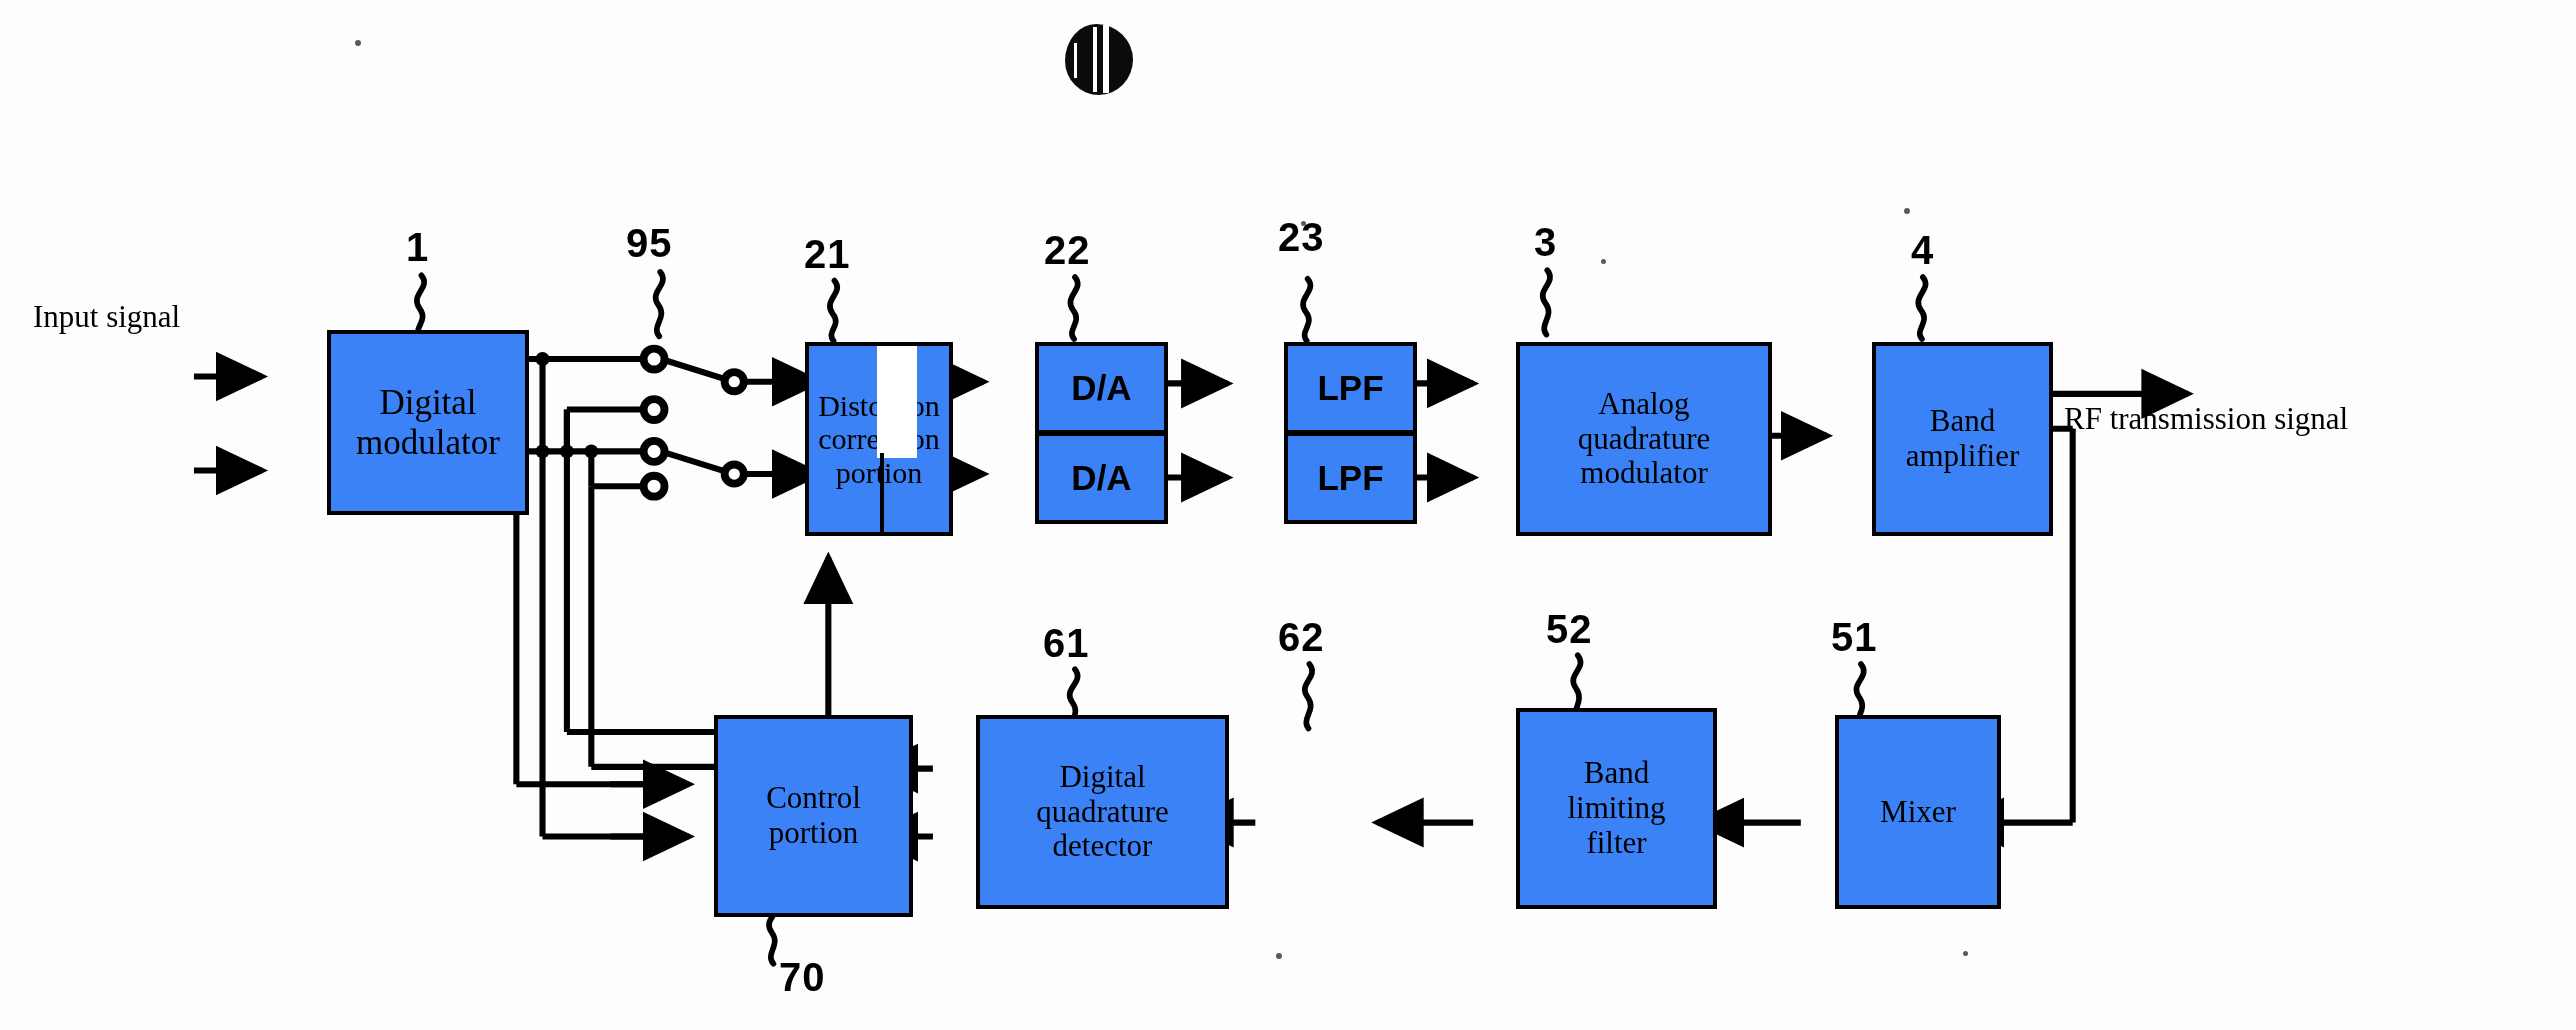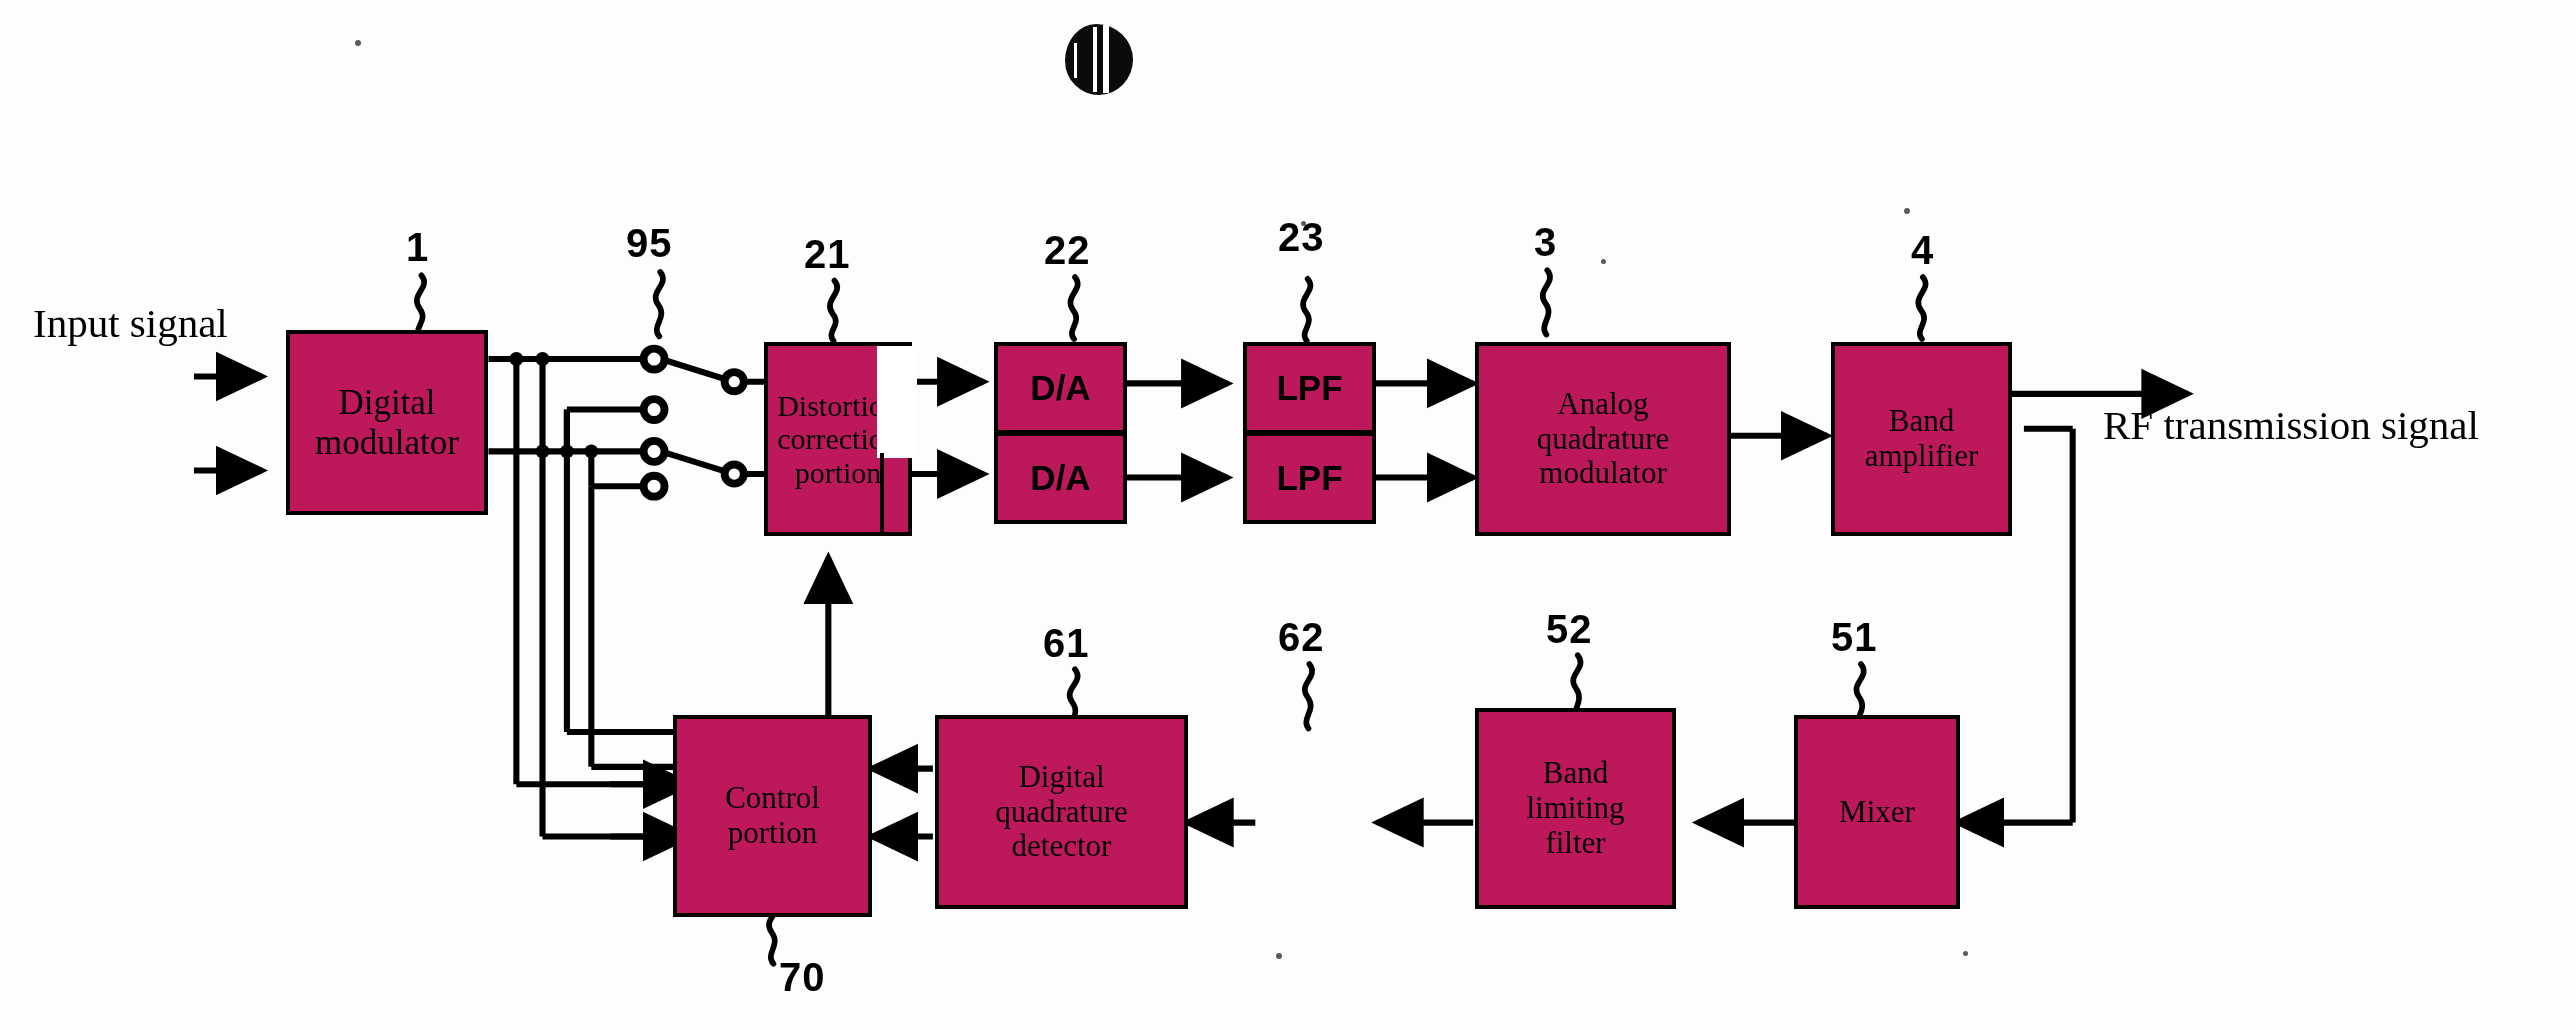--- a/index.html
+++ b/index.html
@@ -8,46 +8,47 @@
     font-family:"Liberation Serif", serif;
     width:2576px;height:1030px;position:relative;overflow:hidden;
     background:#fdfdfd;
   }
   #stage{position:absolute;left:0;top:0;width:2576px;height:1030px;}
   svg#wires{position:absolute;left:0;top:0;width:2576px;height:1030px;}
 
   .blk{
     position:absolute;
     border:4.4px solid #000;
-    background:#be185d;
+    background:#3b82f6;
     box-sizing:border-box;
     display:flex;align-items:center;justify-content:center;
     text-align:center;
     line-height:1.12;
     color:#000;
     font-family:"Liberation Serif", serif;
+    margin-left:41px;
   }
   .blk .lbl{display:block;padding:0 3.5px;}
   .f34{font-size:30px;}
   .f36{font-size:31px;}
   .f40{font-size:35px;}
   .sans{font-family:"Liberation Sans", sans-serif;font-weight:bold;}
 
   .num{
     position:absolute;
     font-family:"Liberation Sans", sans-serif;
     font-weight:bold;
     font-size:40px;
     color:#000;
     letter-spacing:0.9px;
   }
   .freetext{
     position:absolute;
     font-family:"Liberation Serif", serif;
-    font-size:41px;
+    font-size:31px;
     color:#000;
     white-space:nowrap;
   }
   .smudge{
     position:absolute;
     background:#0b0b0b;
     border-radius:46% 54% 50% 50% / 52% 50% 50% 48%;
   }
   .smudge i{
     position:absolute;background:#fff;display:block;
@@ -244,21 +245,21 @@
       <span>limiting</span><br>
       <span>filter</span>
     </span>
   </div>
 
   <div class="blk f36" style="left:1794px;top:715px;width:166px;height:194px;">
     <span class="lbl">Mixer</span>
   </div>
 
   <div class="freetext" style="left:33px;top:299px;">Input signal</div>
-  <div class="freetext" style="left:2064px;top:401px;margin-left:39px;">RF transmission signal</div>
+  <div class="freetext" style="left:2064px;top:401px;">RF transmission signal</div>
 
   <div class="num" style="left:406px;top:225px;">1</div>
   <div class="num" style="left:626px;top:221px;">95</div>
   <div class="num" style="left:804px;top:232px;">21</div>
   <div class="num" style="left:1044px;top:228px;">22</div>
   <div class="num" style="left:1278px;top:215px;">23</div>
   <div class="num" style="left:1534px;top:220px;">3</div>
   <div class="num" style="left:1911px;top:228px;">4</div>
   <div class="num" style="left:1043px;top:621px;">61</div>
   <div class="num" style="left:1278px;top:615px;">62</div>

